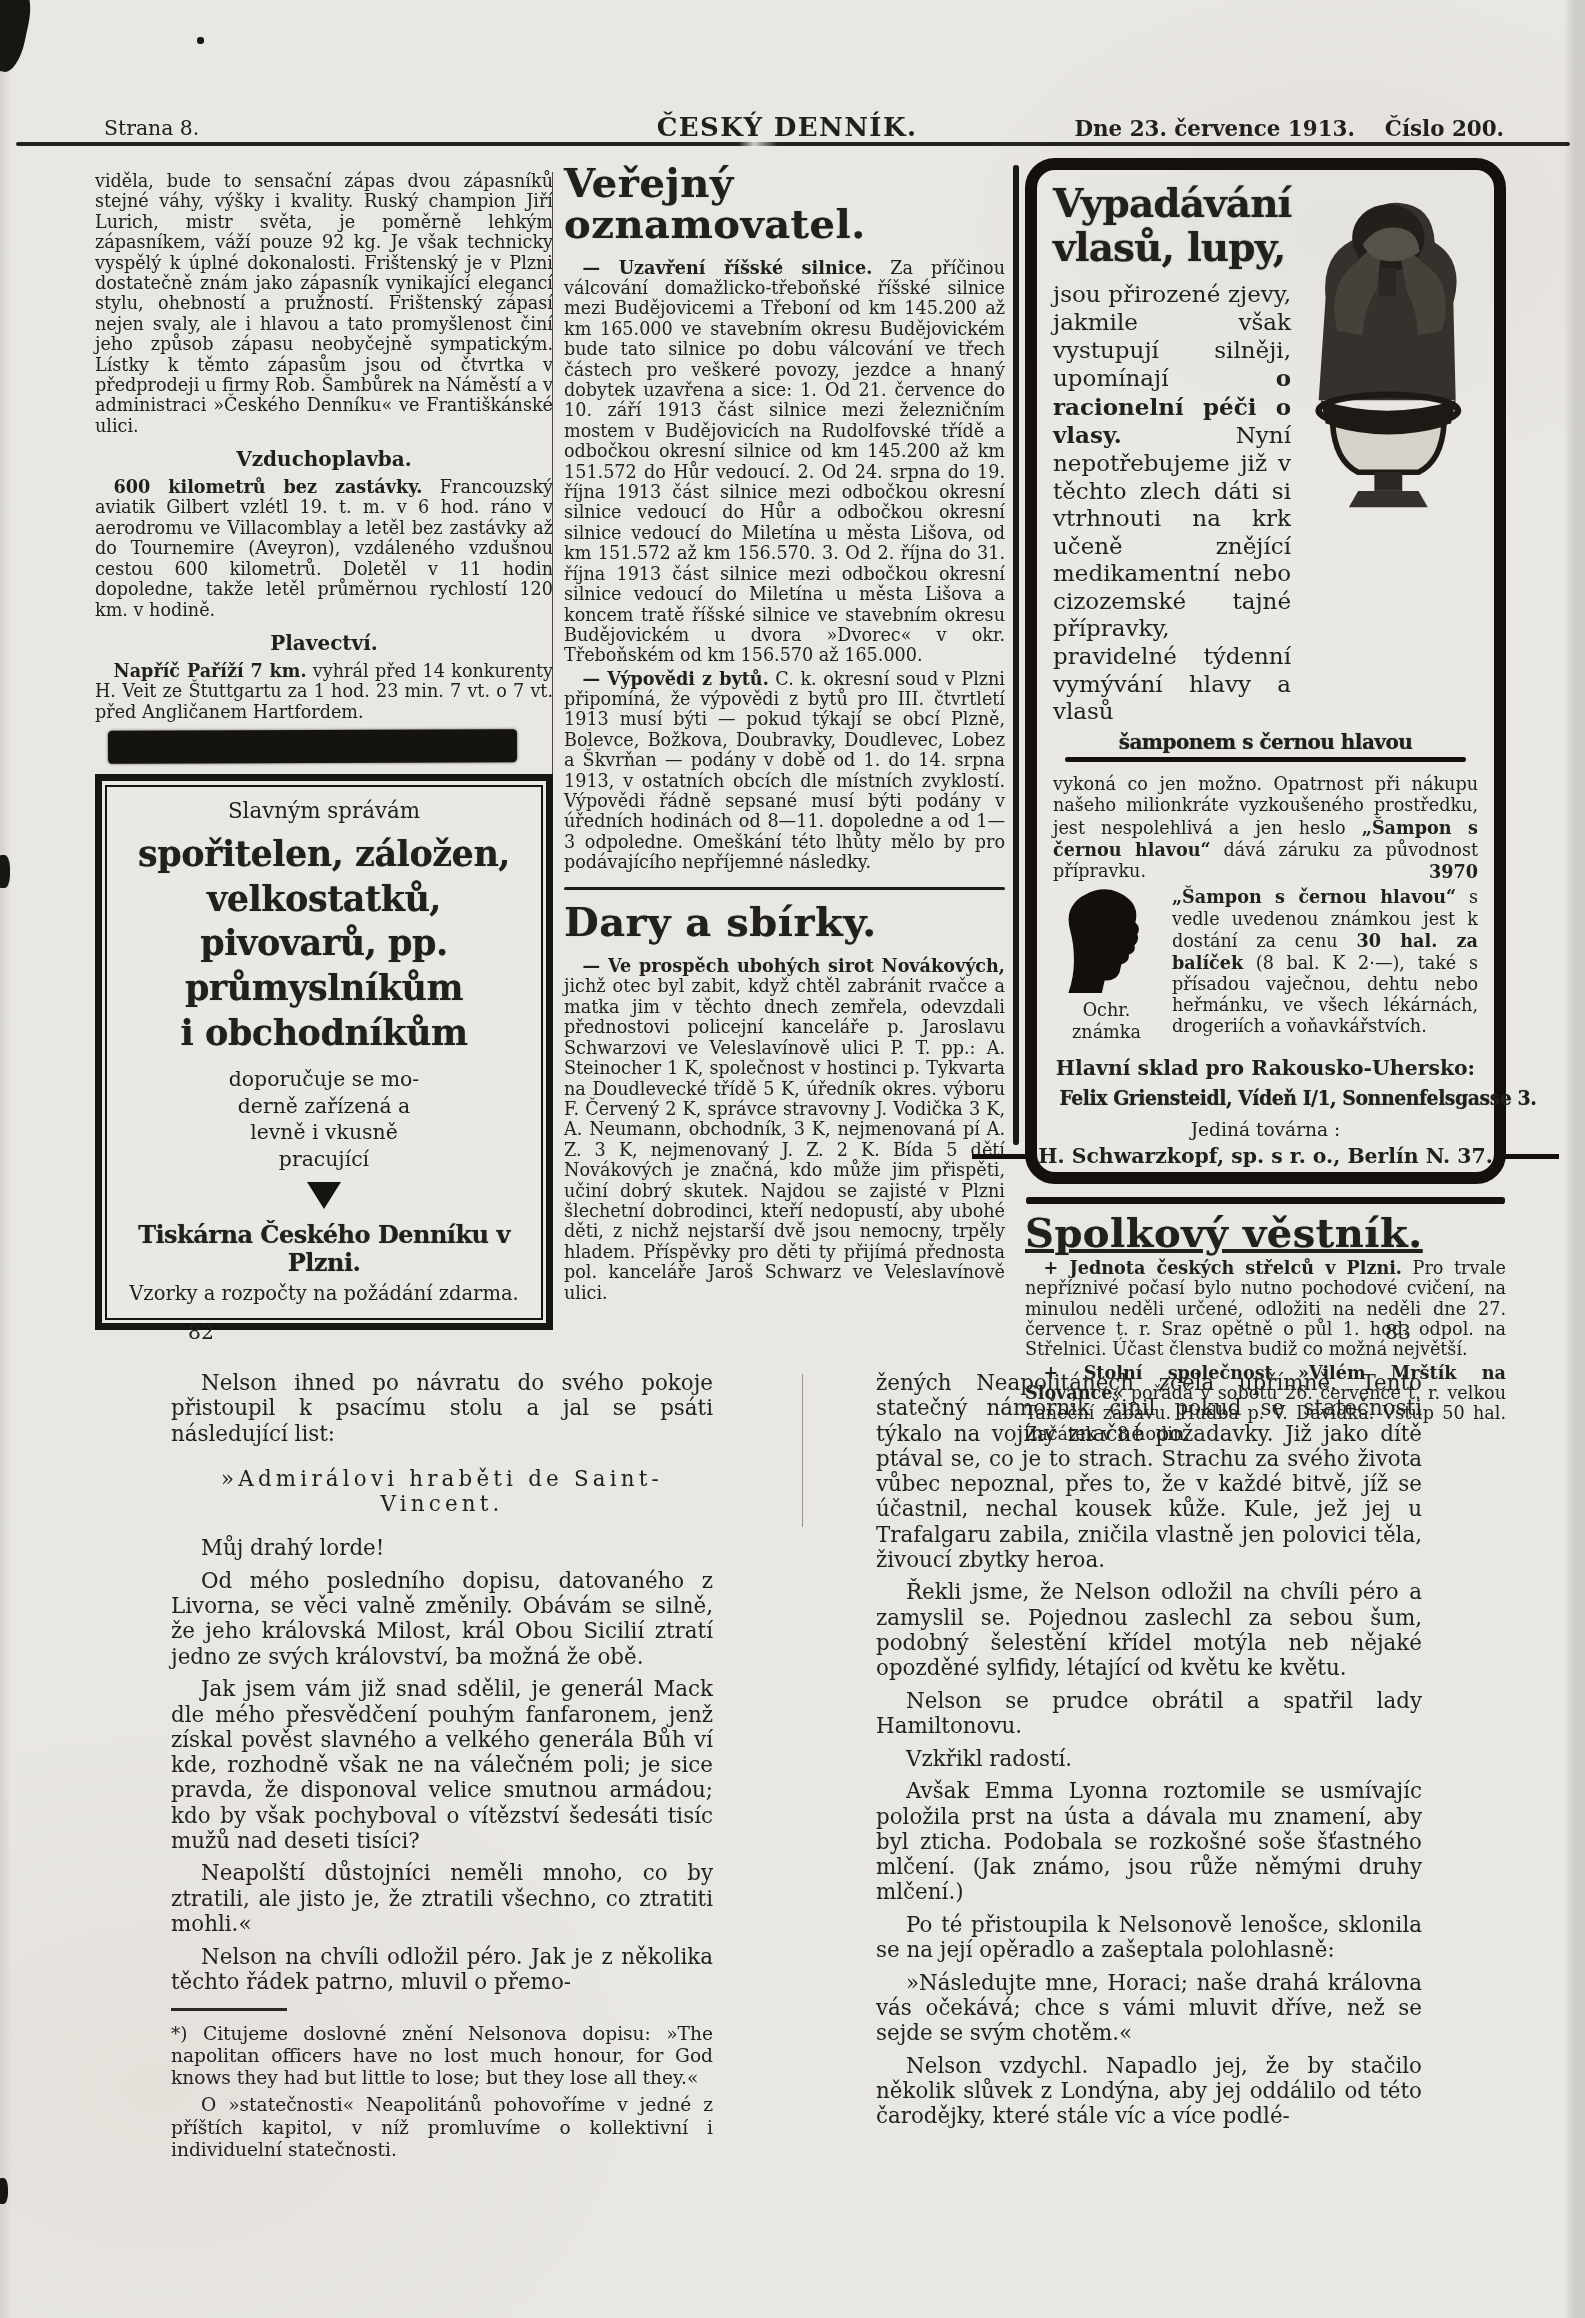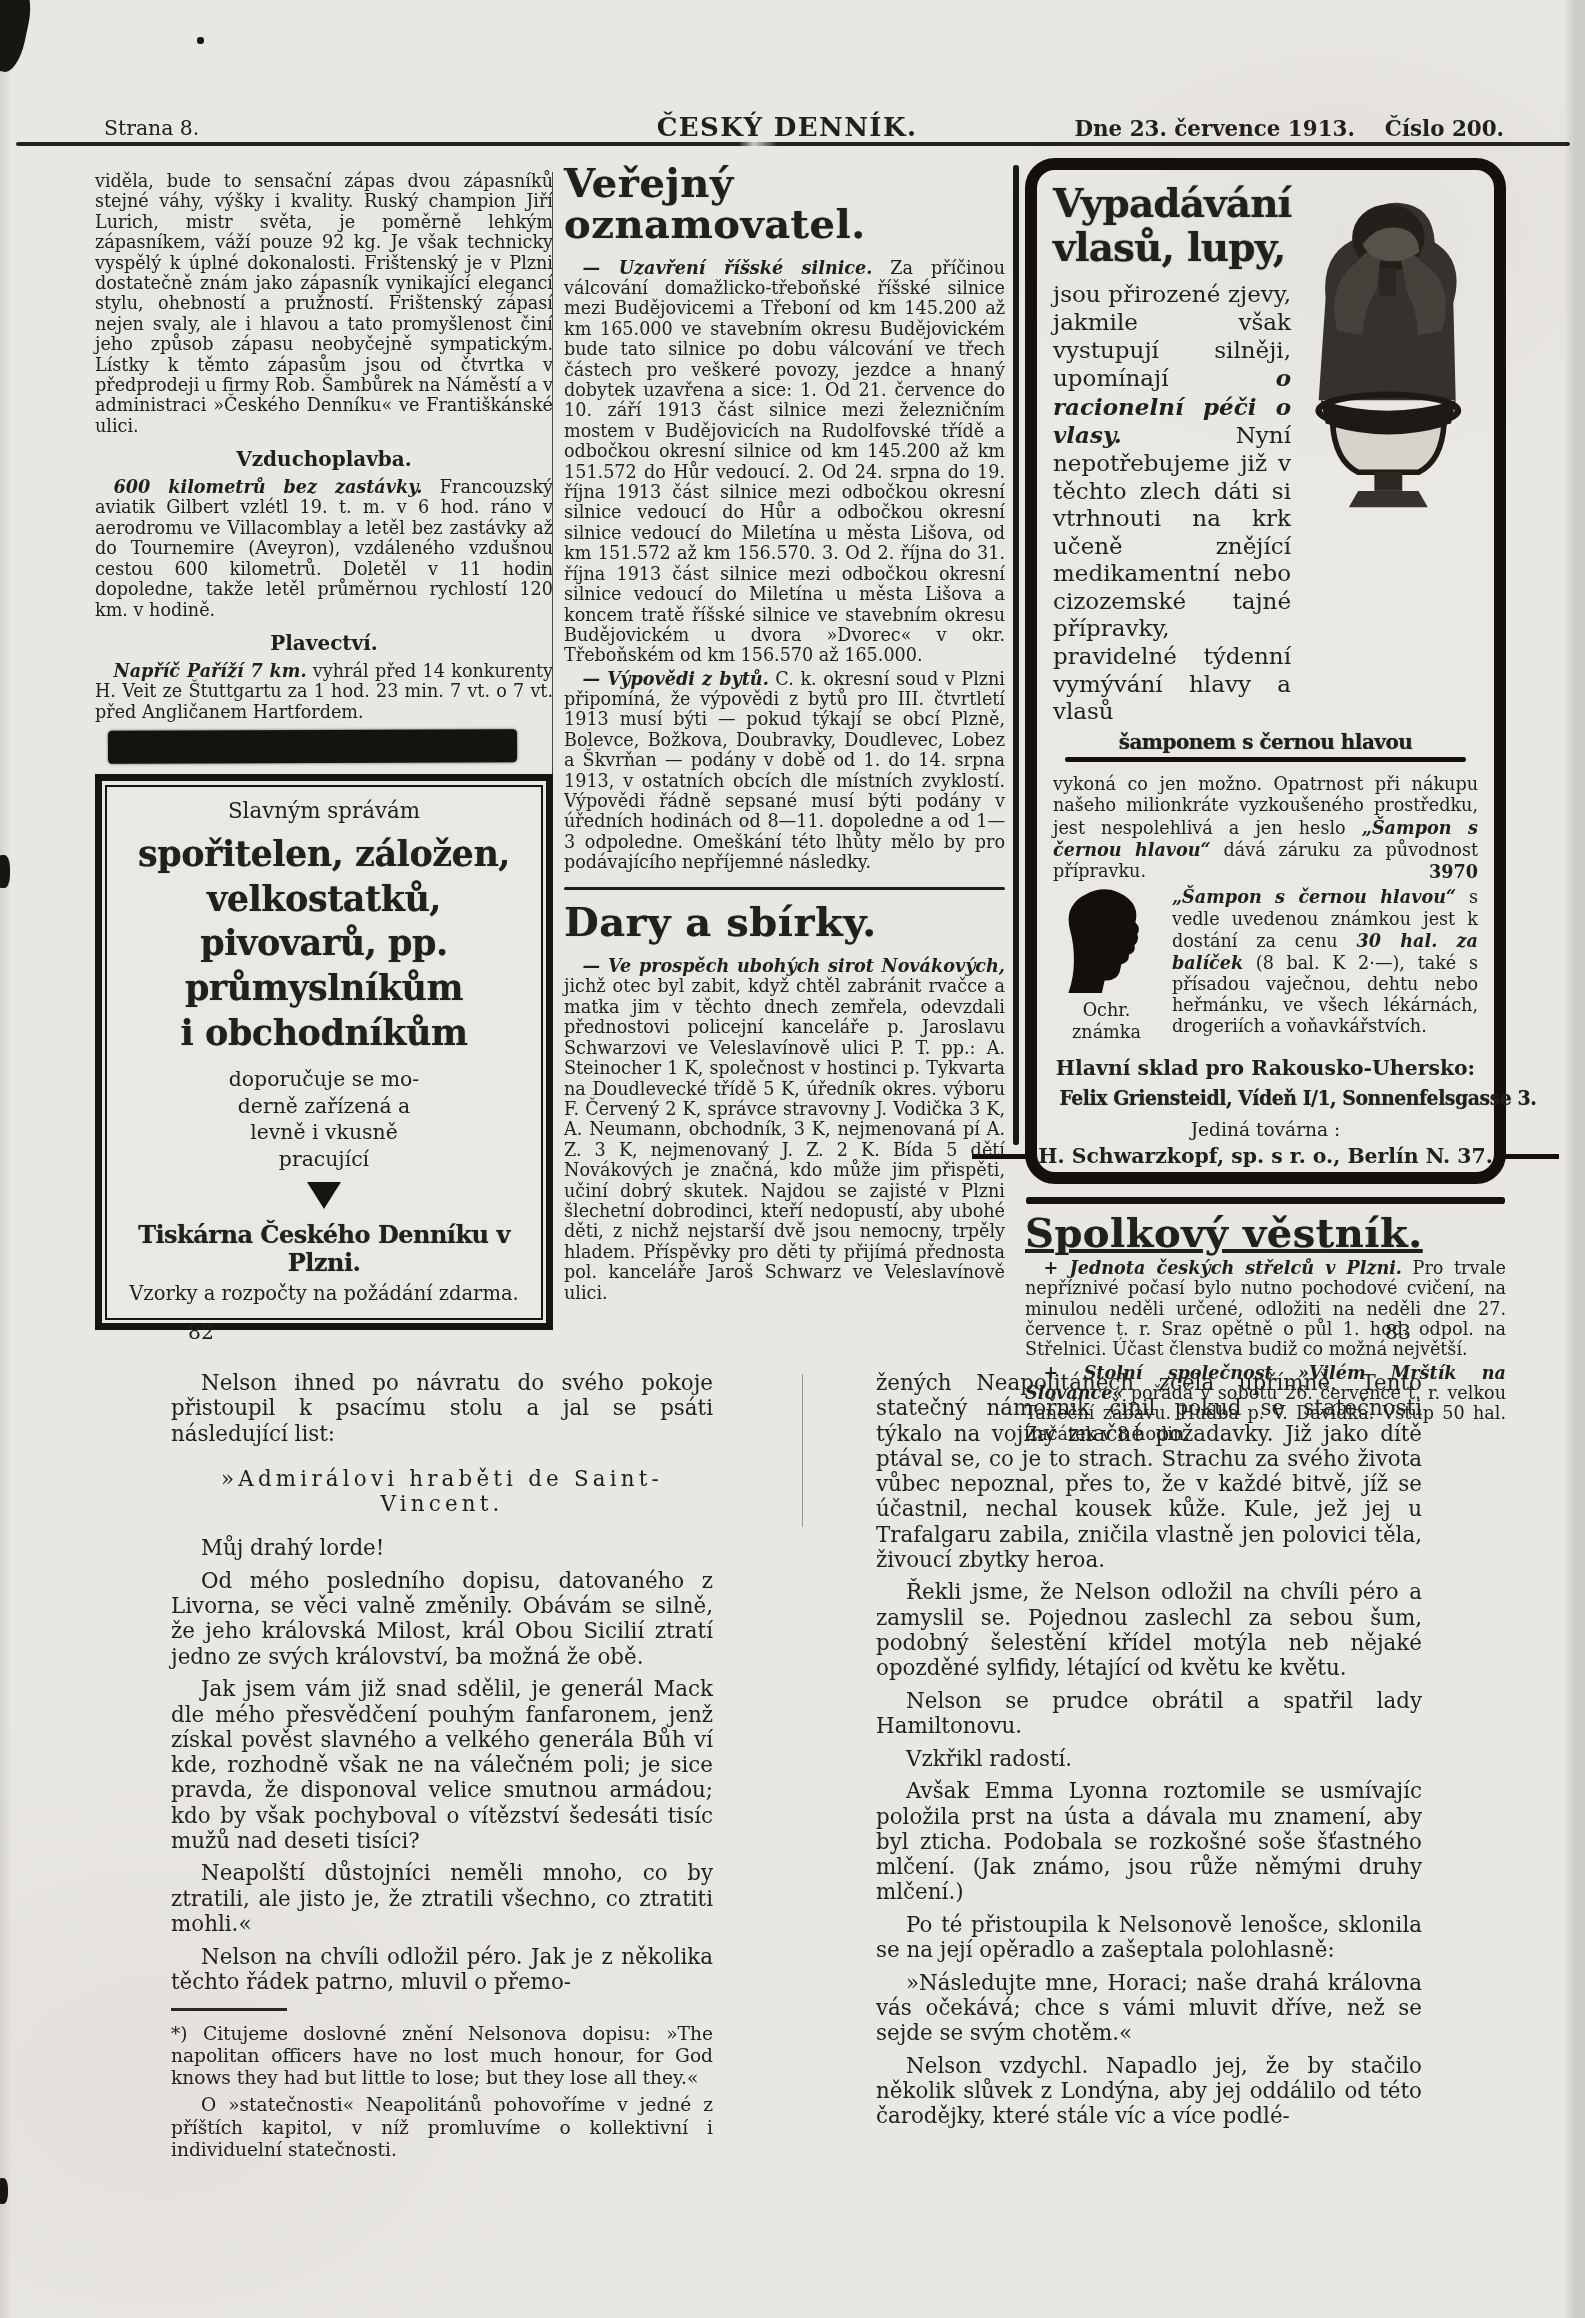--- a/index.html
+++ b/index.html
@@ -19,21 +19,21 @@
   .hdr-label{font-size:20.4px;}
   .masthead{left:0;right:0;top:112px;text-align:center;font-size:26px;font-weight:700;letter-spacing:1.4px;}
   .date-issue{right:70px;top:116px;font-size:21.4px;font-weight:600;white-space:nowrap;}
   .date-issue .gap{display:inline-block;width:30px;}
   .header-rule{left:16px;top:142px;width:1554px;height:4.2px;border-radius:2.3px;
     background:linear-gradient(90deg,#24231f 0%,#24231f 46.5%,rgba(36,35,31,.15) 47.5%,#24231f 49%,#24231f 100%);}
   
   .news{font-size:17.6px;line-height:1.16;text-align:justify;}
   .news p{margin:0 0 2.8px;text-indent:18.6px;}
   .news p.noindent{text-indent:0;}
-  .lead{font-weight:700;font-style:italic;}
+  .lead{font-weight:700;}
   .small-head{font-size:20px;font-weight:700;text-align:center;margin:12px 0 5.6px;text-indent:0;}
   .big-head{font-size:40px;line-height:1.02;font-weight:900;margin:0 0 13px;letter-spacing:0.5px;text-shadow:0 0 0.9px rgba(25,23,20,.55);}
   .col-divider{background:#4a4741;}
   .col-divider.thick{background:#1b1916;border-radius:2.8px;}
   
   .ink-bar{height:33px;background:#15130f;border-radius:4.2px;margin:8.4px 0 11px 13px;width:409px;transform:rotate(-.25deg);box-shadow:0 0 2.8px rgba(21,19,15,.7);}
   .print-ad{border:7.4px solid #17150f;margin-top:1.9px;background:rgba(236,234,229,.4);}
   .print-ad .inner{border:2.3px solid #17150f;margin:3.3px;padding:12px 8.4px 12px;text-align:center;}
   .pa-l1{font-size:21.4px;margin-bottom:8.4px;}
   .pa-big{font-size:35px;font-weight:800;line-height:1.28;letter-spacing:-0.5px;text-shadow:0 0 0.9px rgba(23,21,15,.6);}

